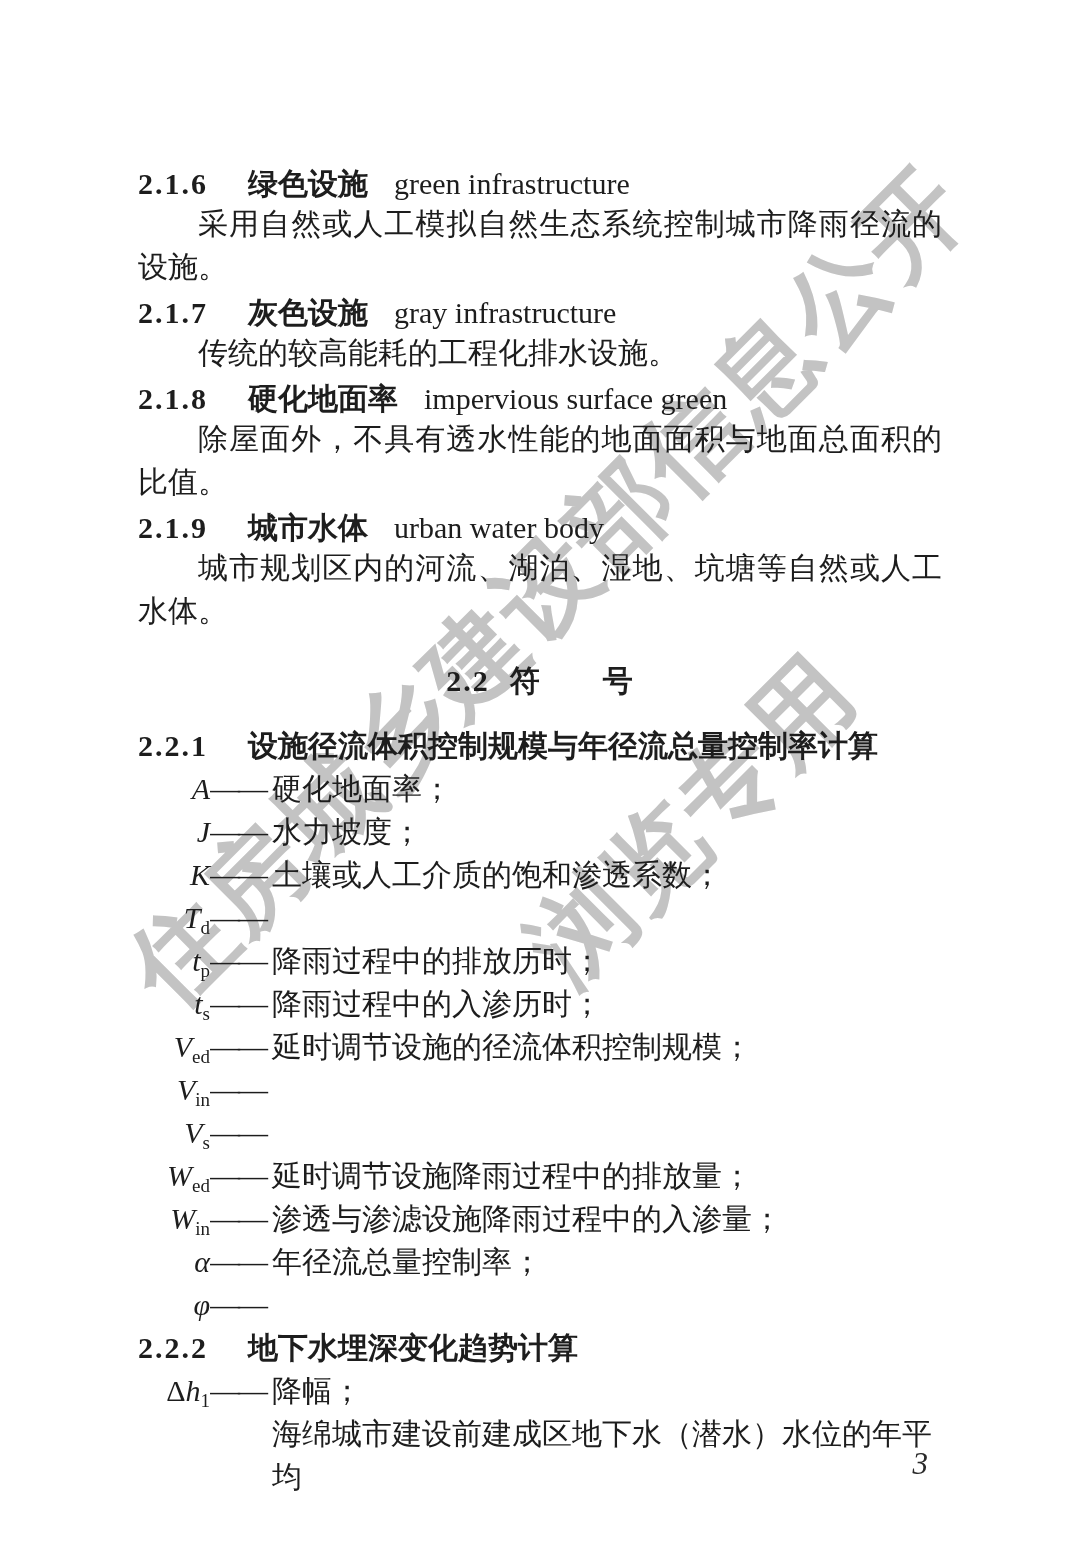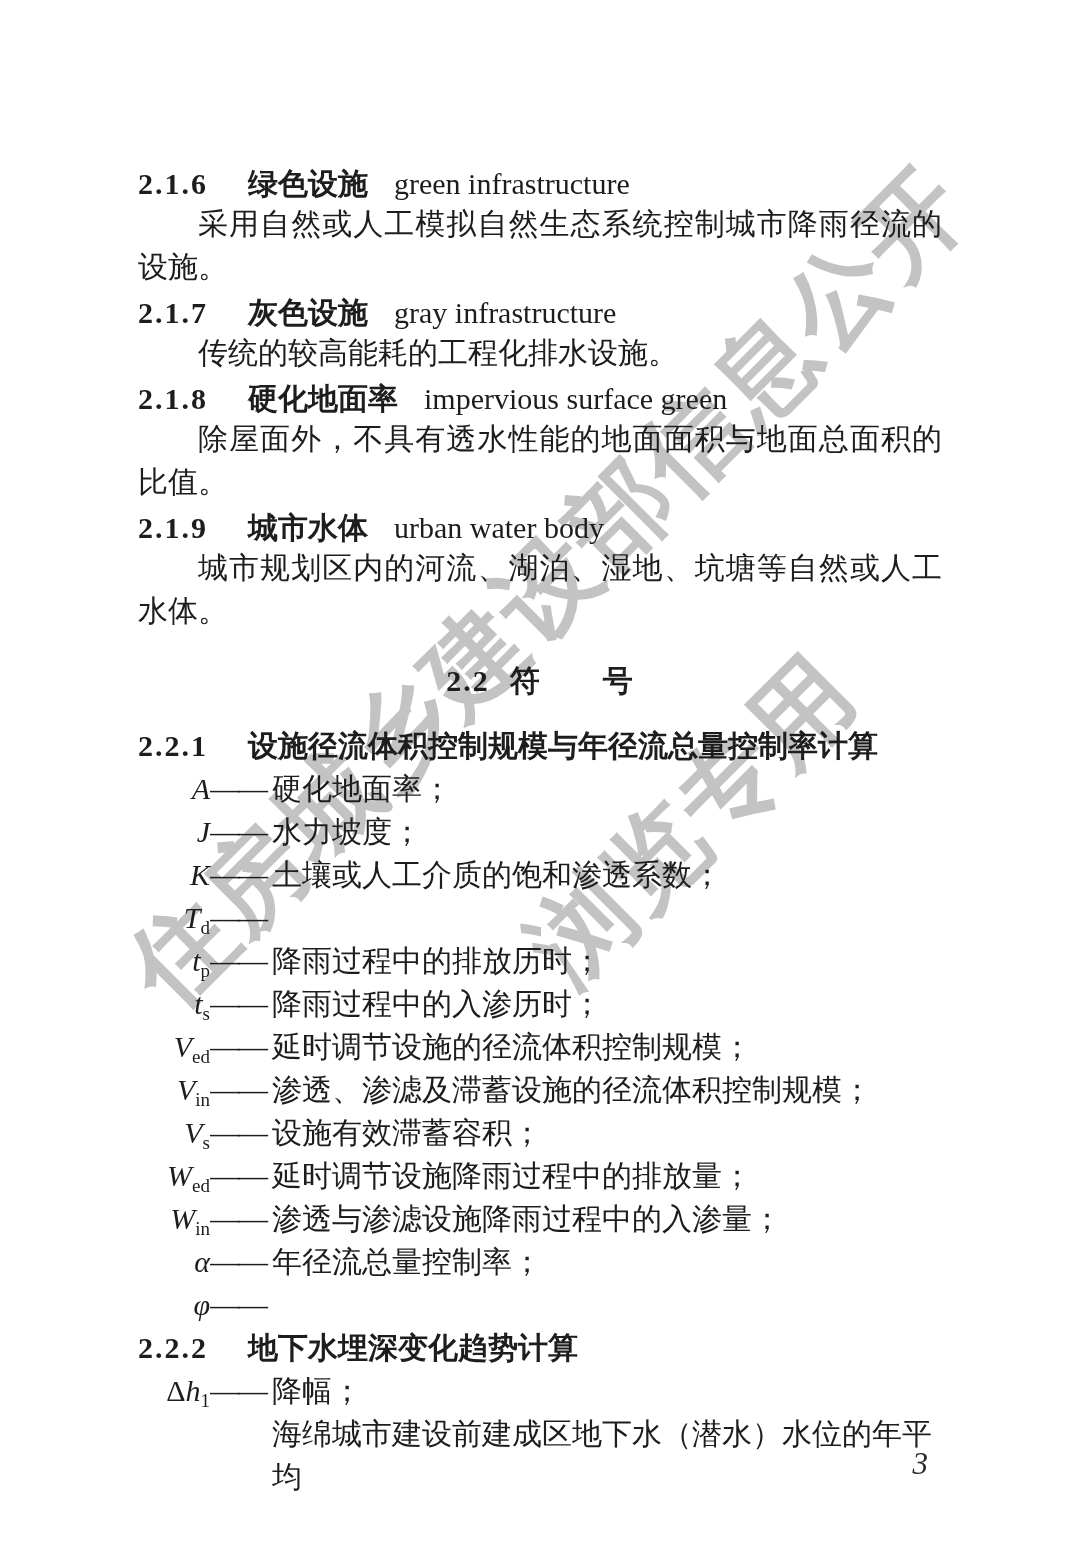--- a/index.html
+++ b/index.html
@@ -182,26 +182,24 @@
       <span class="def">降雨过程中的入渗历时；</span>
     </div>
     <div class="srow">
       <span class="sym"><i>V</i><sub>ed</sub></span>
       <span class="dash">——</span>
       <span class="def">延时调节设施的径流体积控制规模；</span>
     </div>
     <div class="srow">
       <span class="sym"><i>V</i><sub>in</sub></span>
       <span class="dash">——</span>
-      <span class="def">渗透、渗滤及滞蓄设施的径流体积控制规模；</span>
     </div>
     <div class="srow">
       <span class="sym"><i>V</i><sub>s</sub></span>
       <span class="dash">——</span>
-      <span class="def">设施有效滞蓄容积；</span>
     </div>
     <div class="srow">
       <span class="sym"><i>W</i><sub>ed</sub></span>
       <span class="dash">——</span>
       <span class="def">延时调节设施降雨过程中的排放量；</span>
     </div>
     <div class="srow">
       <span class="sym"><i>W</i><sub>in</sub></span>
       <span class="dash">——</span>
       <span class="def">渗透与渗滤设施降雨过程中的入渗量；</span>

